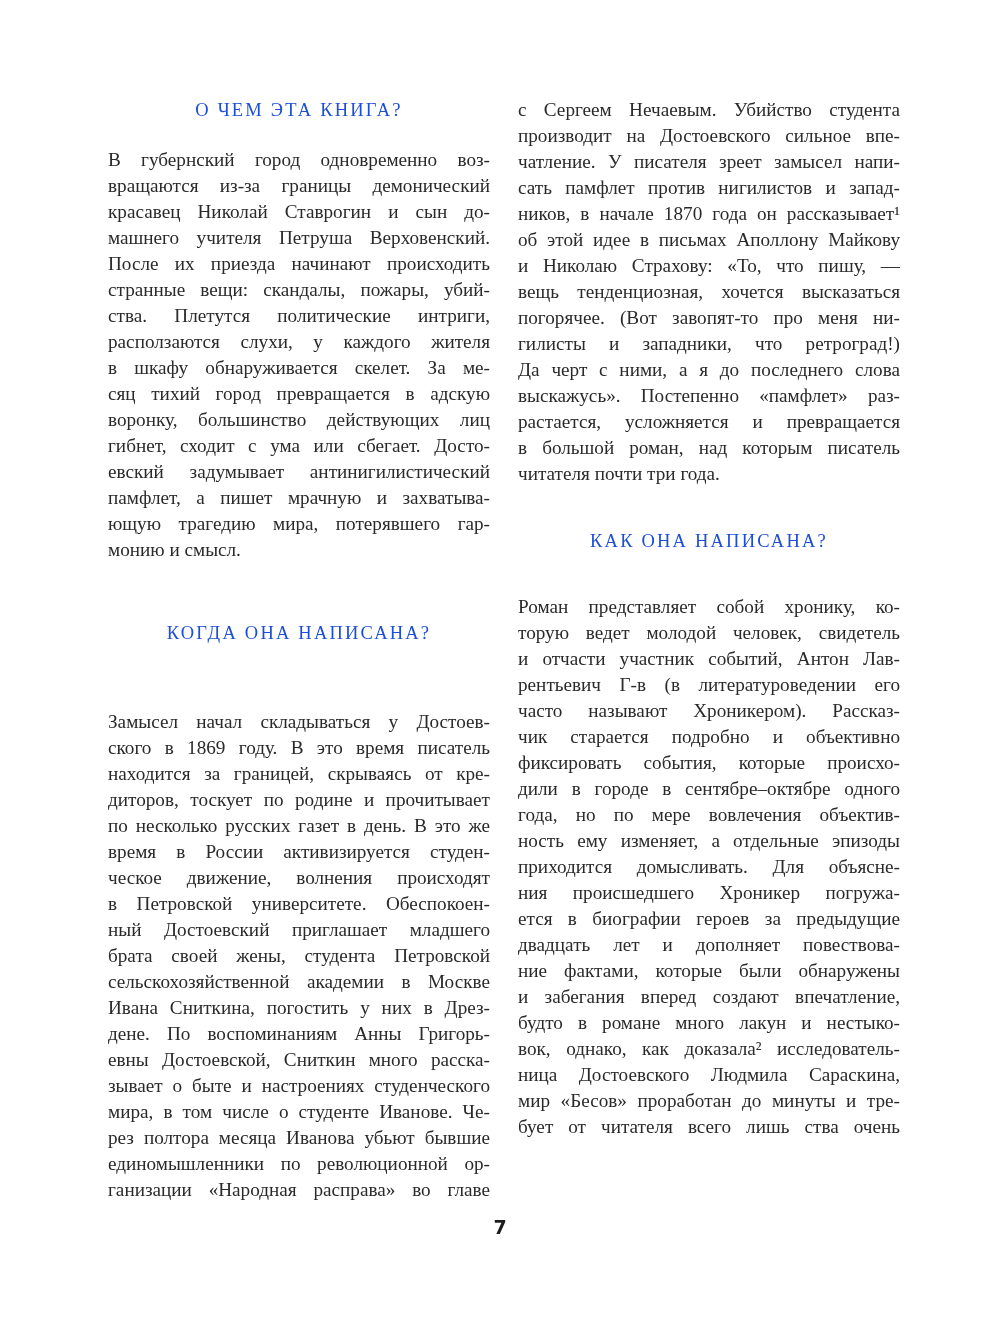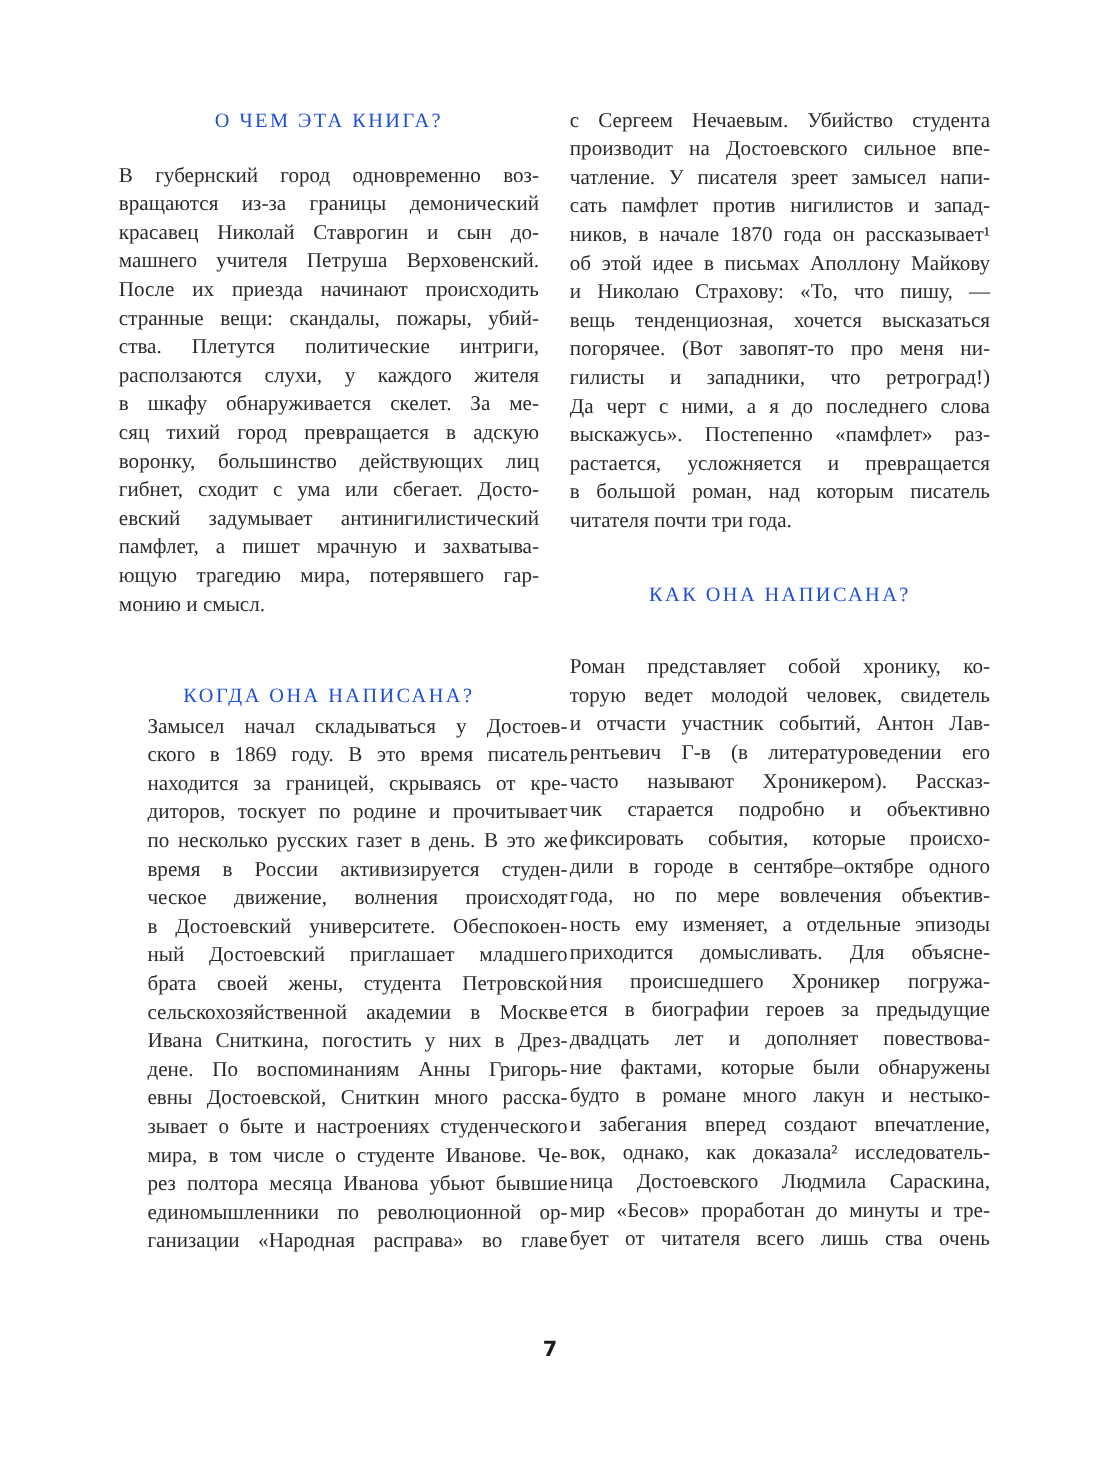--- a/index.html
+++ b/index.html
@@ -91,29 +91,29 @@
       <span class="line">воронку, большинство действующих лиц</span>
       <span class="line">гибнет, сходит с ума или сбегает. Досто-</span>
       <span class="line">евский задумывает антинигилистический</span>
       <span class="line">памфлет, а пишет мрачную и захватыва-</span>
       <span class="line">ющую трагедию мира, потерявшего гар-</span>
       <span class="line last">монию и смысл.</span>
     </div>
 
     <div class="heading" style="top:620px;">КОГДА ОНА НАПИСАНА?</div>
 
-    <div class="body-block" style="top:648px;margin-left:26px;">
+    <div class="body-block" style="top:709px;">
       <span class="line">Замысел начал складываться у Достоев-</span>
       <span class="line">ского в 1869 году. В это время писатель</span>
       <span class="line">находится за границей, скрываясь от кре-</span>
       <span class="line">диторов, тоскует по родине и прочитывает</span>
       <span class="line">по несколько русских газет в день. В это же</span>
       <span class="line">время в России активизируется студен-</span>
       <span class="line">ческое движение, волнения происходят</span>
-      <span class="line">в Достоевский университете. Обеспокоен-</span>
+      <span class="line">в Петровской университете. Обеспокоен-</span>
       <span class="line">ный Достоевский приглашает младшего</span>
       <span class="line">брата своей жены, студента Петровской</span>
       <span class="line">сельскохозяйственной академии в Москве</span>
       <span class="line">Ивана Сниткина, погостить у них в Дрез-</span>
       <span class="line">дене. По воспоминаниям Анны Григорь-</span>
       <span class="line">евны Достоевской, Сниткин много расска-</span>
       <span class="line">зывает о быте и настроениях студенческого</span>
       <span class="line">мира, в том числе о студенте Иванове. Че-</span>
       <span class="line">рез полтора месяца Иванова убьют бывшие</span>
       <span class="line">единомышленники по революционной ор-</span>
@@ -152,22 +152,22 @@
       <span class="line">чик старается подробно и объективно</span>
       <span class="line">фиксировать события, которые происхо-</span>
       <span class="line">дили в городе в сентябре–октябре одного</span>
       <span class="line">года, но по мере вовлечения объектив-</span>
       <span class="line">ность ему изменяет, а отдельные эпизоды</span>
       <span class="line">приходится домысливать. Для объясне-</span>
       <span class="line">ния происшедшего Хроникер погружа-</span>
       <span class="line">ется в биографии героев за предыдущие</span>
       <span class="line">двадцать лет и дополняет повествова-</span>
       <span class="line">ние фактами, которые были обнаружены</span>
+      <span class="line">и забегания вперед создают впечатление,</span>
       <span class="line">будто в романе много лакун и нестыко-</span>
-      <span class="line">и забегания вперед создают впечатление,</span>
       <span class="line">вок, однако, как доказала² исследователь-</span>
       <span class="line">ница Достоевского Людмила Сараскина,</span>
       <span class="line">мир «Бесов» проработан до минуты и тре-</span>
       <span class="line">бует от читателя всего лишь ства очень</span>
     </div>
   </div>
 
   <div class="page-number">7</div>
 </div>
 

